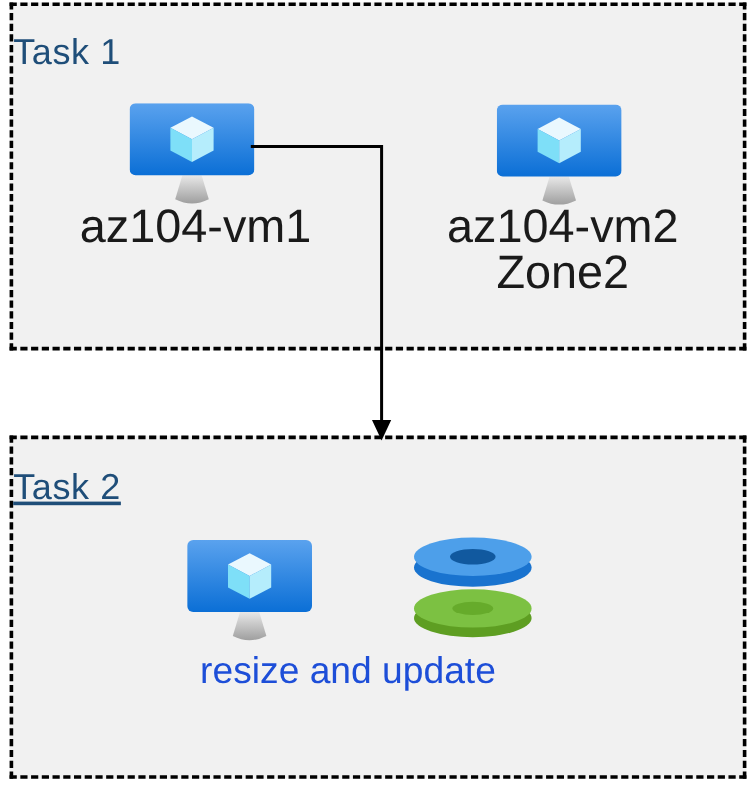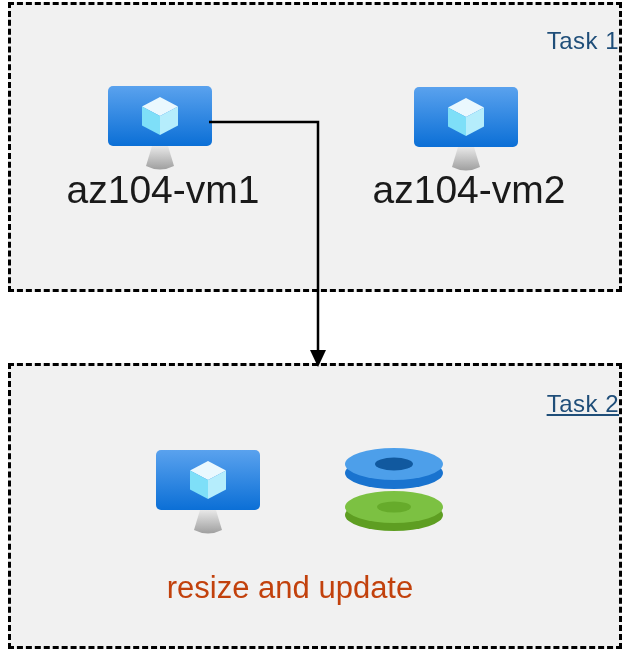--- a/index.html
+++ b/index.html
@@ -8,39 +8,39 @@
     font-family:"Liberation Sans", sans-serif;
     background:#ffffff; overflow:hidden;
   }
   .task-box {
     position:absolute; box-sizing:border-box;
     background:#f1f1f1; border:3px dashed #000000;
   }
   #task1-box { left:8px; top:2px;   width:614px; height:290px; }
   #task2-box { left:8px; top:363px; width:614px; height:286px; }
   .task-title {
-    position:absolute; left:0; right:0; text-align:right;
-    font-size:24px; color:#1f4e79; letter-spacing:0.5px;
+    position:absolute; left:0; right:0; text-align:left;
+    font-size:30px; color:#1f4e79; letter-spacing:0.5px;
   }
   #task1-title { top:22px; }
   #task2-title { top:24px;text-decoration:underline; }
   .vm-icon  { position:absolute; width:104px; height:86px; }
   #vm1-icon { left:97px;  top:81px; }
   #vm2-icon { left:403px; top:82px; }
   #task2-vm-icon { left:145px; top:84px; }
   #disks-icon { position:absolute; left:330px; top:77px; width:106px; height:90px; }
   .vm-label {
     position:absolute; width:220px; top:166px; text-align:center;
     font-size:39px; line-height:38px; color:#1a1a1a;
   }
   #vm1-label { left:42px; }
   #vm2-label { left:348px; }
   #task2-caption {
-    position:absolute; left:119px; top:204px; width:320px; text-align:center;
-    font-size:31px; color:#c2410c;
+    position:absolute; left:119px; top:175px; width:320px; text-align:center;
+    font-size:31px; color:#1d4ed8;
   }
   #connector-overlay {
     position:absolute; left:0; top:0; width:628px; height:654px;
     z-index:5; pointer-events:none;
   }
 </style>
 </head>
 <body>
 
 <svg width="0" height="0" style="position:absolute" aria-hidden="true">
@@ -83,20 +83,21 @@
     </svg>
     <div class="vm-label" id="vm1-label">
       <div>az104-vm1</div>
     </div>
 
     <svg class="vm-icon" id="vm2-icon" viewBox="0 0 104 86">
       <use href="#vm-symbol"></use>
     </svg>
     <div class="vm-label" id="vm2-label">
       <div>az104-vm2</div>
+      <div>Zone2</div>
     </div>
   </div>
 
   <div class="task-box" id="task2-box">
     <div class="task-title" id="task2-title">Task 2</div>
 
     <svg class="vm-icon" id="task2-vm-icon" viewBox="0 0 104 86">
       <use href="#vm-symbol"></use>
     </svg>
 

